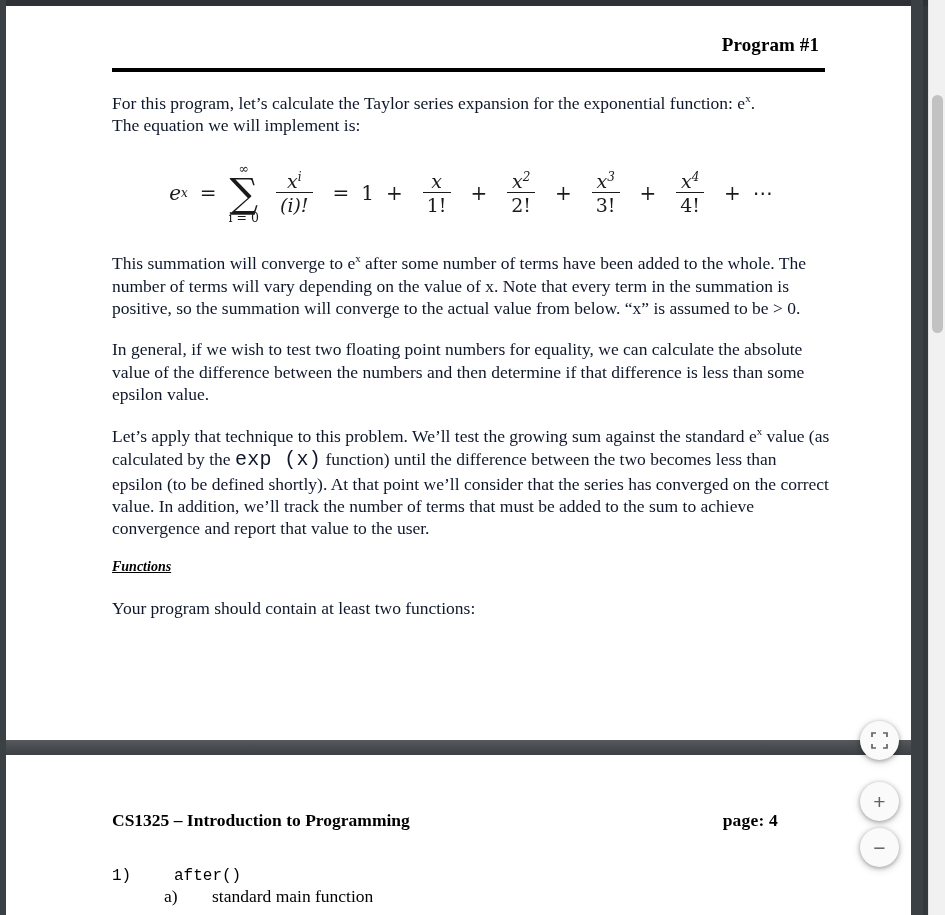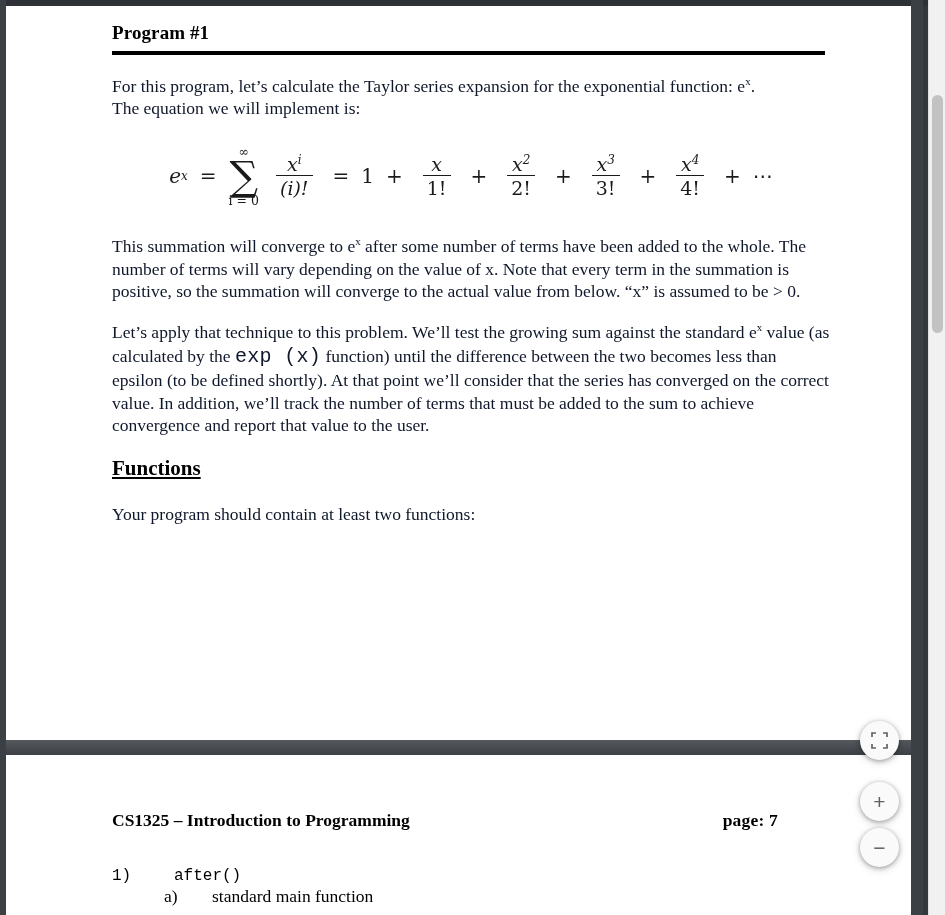--- a/index.html
+++ b/index.html
@@ -81,23 +81,24 @@
   }
 
   .page-inner {
     padding: 0 80px 0 106px;
   }
 
   
   .doc-h1 {
     font-size: 19px;
     font-weight: bold;
-    margin: 0;
+    margin: 12px;
     padding-top: 16px;
     letter-spacing: .1px;
+    text-align: right;
   }
   .h1-rule {
     height: 4px;
     background: #000;
     margin-top: 7px;
     margin-bottom: 20px;
     width: 713px;
   }
   .doc-p {
     font-size: 17.5px;
@@ -161,22 +162,23 @@
     font-size: 19px;
     border-top: 1.6px solid #1a1a1a;
   }
   .frac .den.plain { font-style: normal; }
   .eq-num { font-style: normal; font-size: 20px; }
   .eq-dots { font-style: normal; font-size: 20px; letter-spacing: 1px; }
   .sup-i { font-size: 12px; vertical-align: super; line-height: 0; }
 
   
   .doc-h2 {
-    font-size: 21px;
+    font-size: 14px;
     font-weight: bold;
+    font-style: italic;
     text-decoration: underline;
     margin: 4px 0 22px 0;
   }
 
   
   .pg2-header {
     display: flex;
     justify-content: space-between;
     align-items: baseline;
     font-size: 17.5px;
@@ -290,39 +292,40 @@
           <span class="den plain">4!</span>
         </span>
         <span class="eq-op">+</span>
         <span class="eq-dots">⋯</span>
       </div>
 
       <p class="doc-p">
         <span>This summation will converge to e</span><sup>x</sup><span> after some number of terms have been added to the whole. The number of terms will vary depending on the value of x.  Note that every term in the summation is positive, so the summation will converge to the actual value from below.  “x” is assumed to be &gt; 0.</span>
       </p>
 
+      <p class="doc-p">In general, if we wish to test two floating point numbers for equality, we can calculate the absolute value of the difference between the numbers and then determine if that difference is less than some epsilon value.</p>
 
       <p class="doc-p">
         <span>Let’s apply that technique to this problem.  We’ll test the growing sum against the standard e</span><sup>x</sup><span> value (as calculated by the </span><span class="mono">exp (x)</span><span> function) until the difference between the two becomes less than epsilon (to be defined shortly).  At that point we’ll consider that the series has converged on the correct value.  In addition, we’ll track the number of terms that must be added to the sum to achieve convergence and report that value to the user.</span>
       </p>
 
       <h2 class="doc-h2">Functions</h2>
 
       <p class="doc-p">Your program should contain at least two functions:</p>
 
     </div>
   </div>
 
   <div class="page-gap"></div>
 
   <div class="page" id="page-2">
     <div class="page-inner">
       <div class="pg2-header">
         <span>CS1325 – Introduction to Programming</span>
-        <span class="pg2-pageno">page:  7</span>
+        <span class="pg2-pageno">page:  4</span>
       </div>
 
       <div class="pg2-list">
         <div class="list-row">
           <span class="marker-mono">1)</span>
           <span class="item-mono">after()</span>
         </div>
         <div class="list-row">
           <span class="marker-serif">a)</span>
           <span class="item-serif">standard main function</span>

